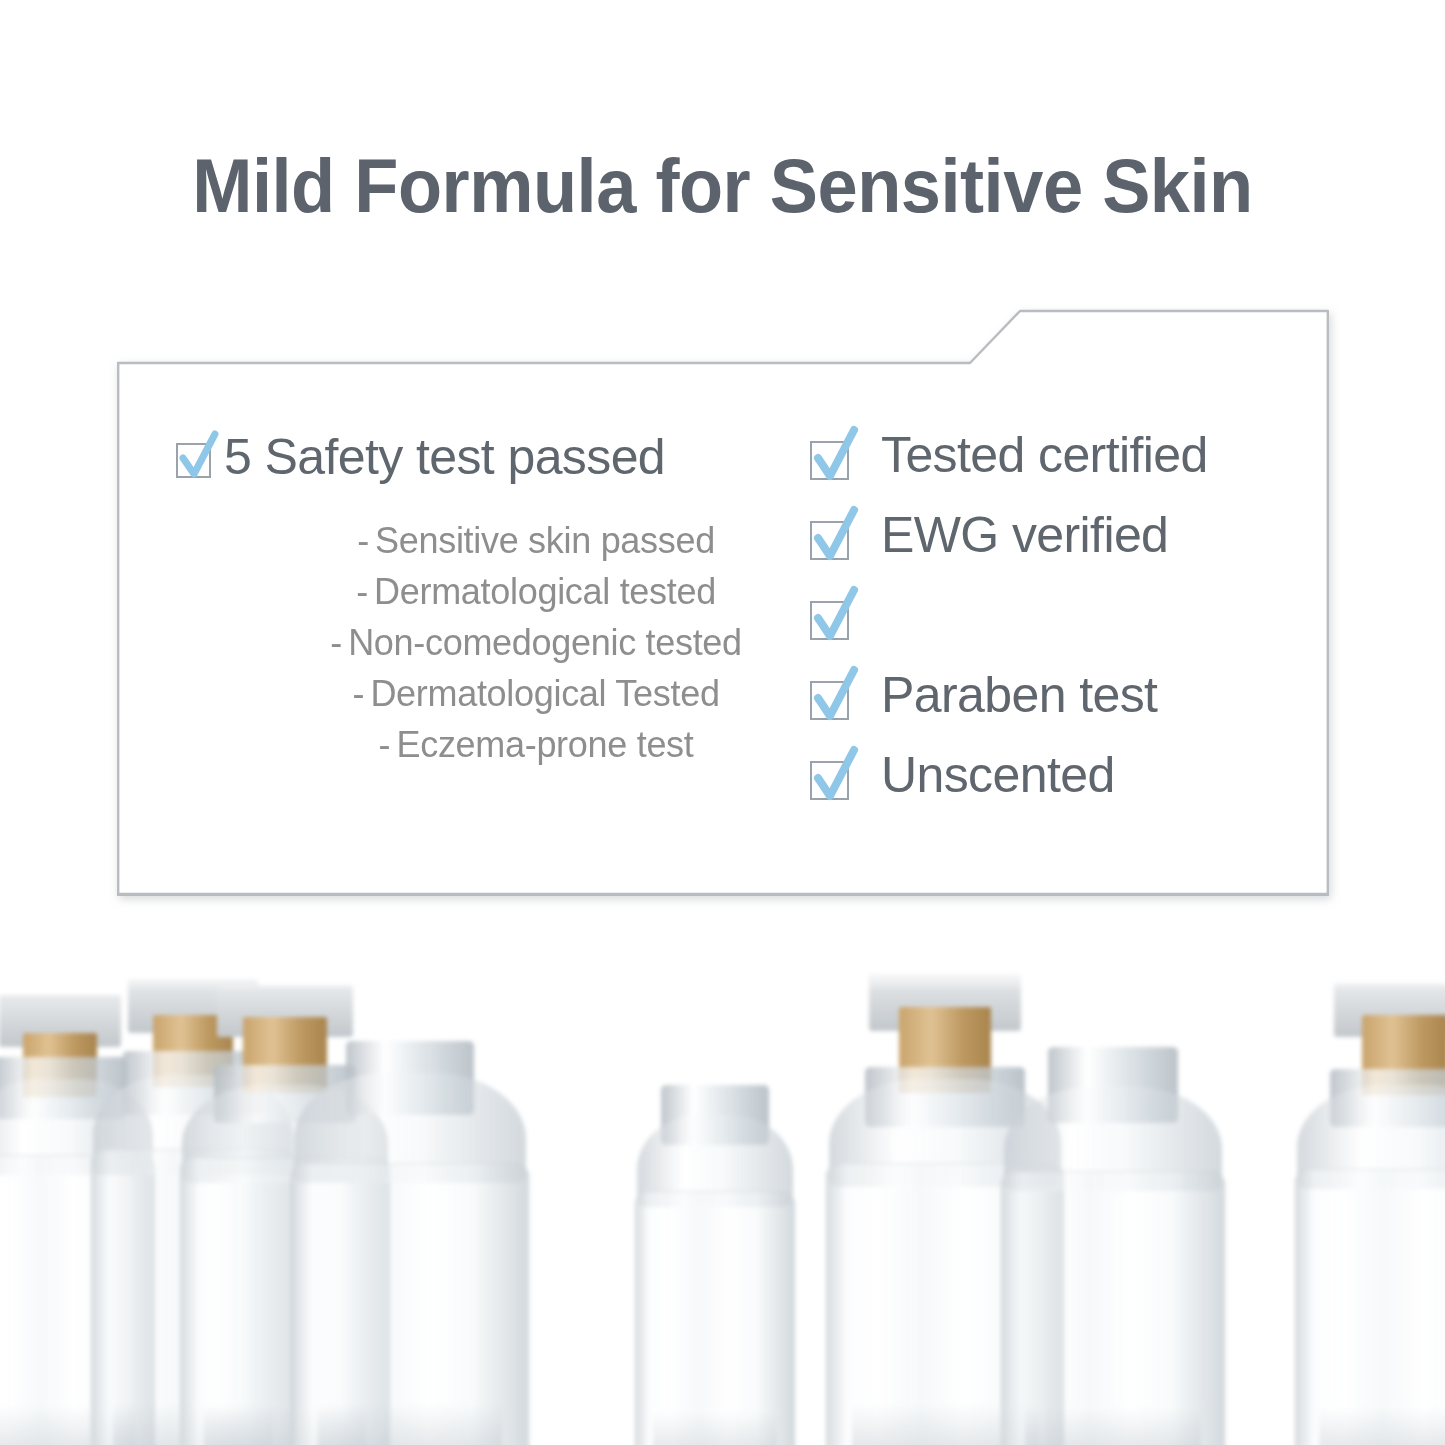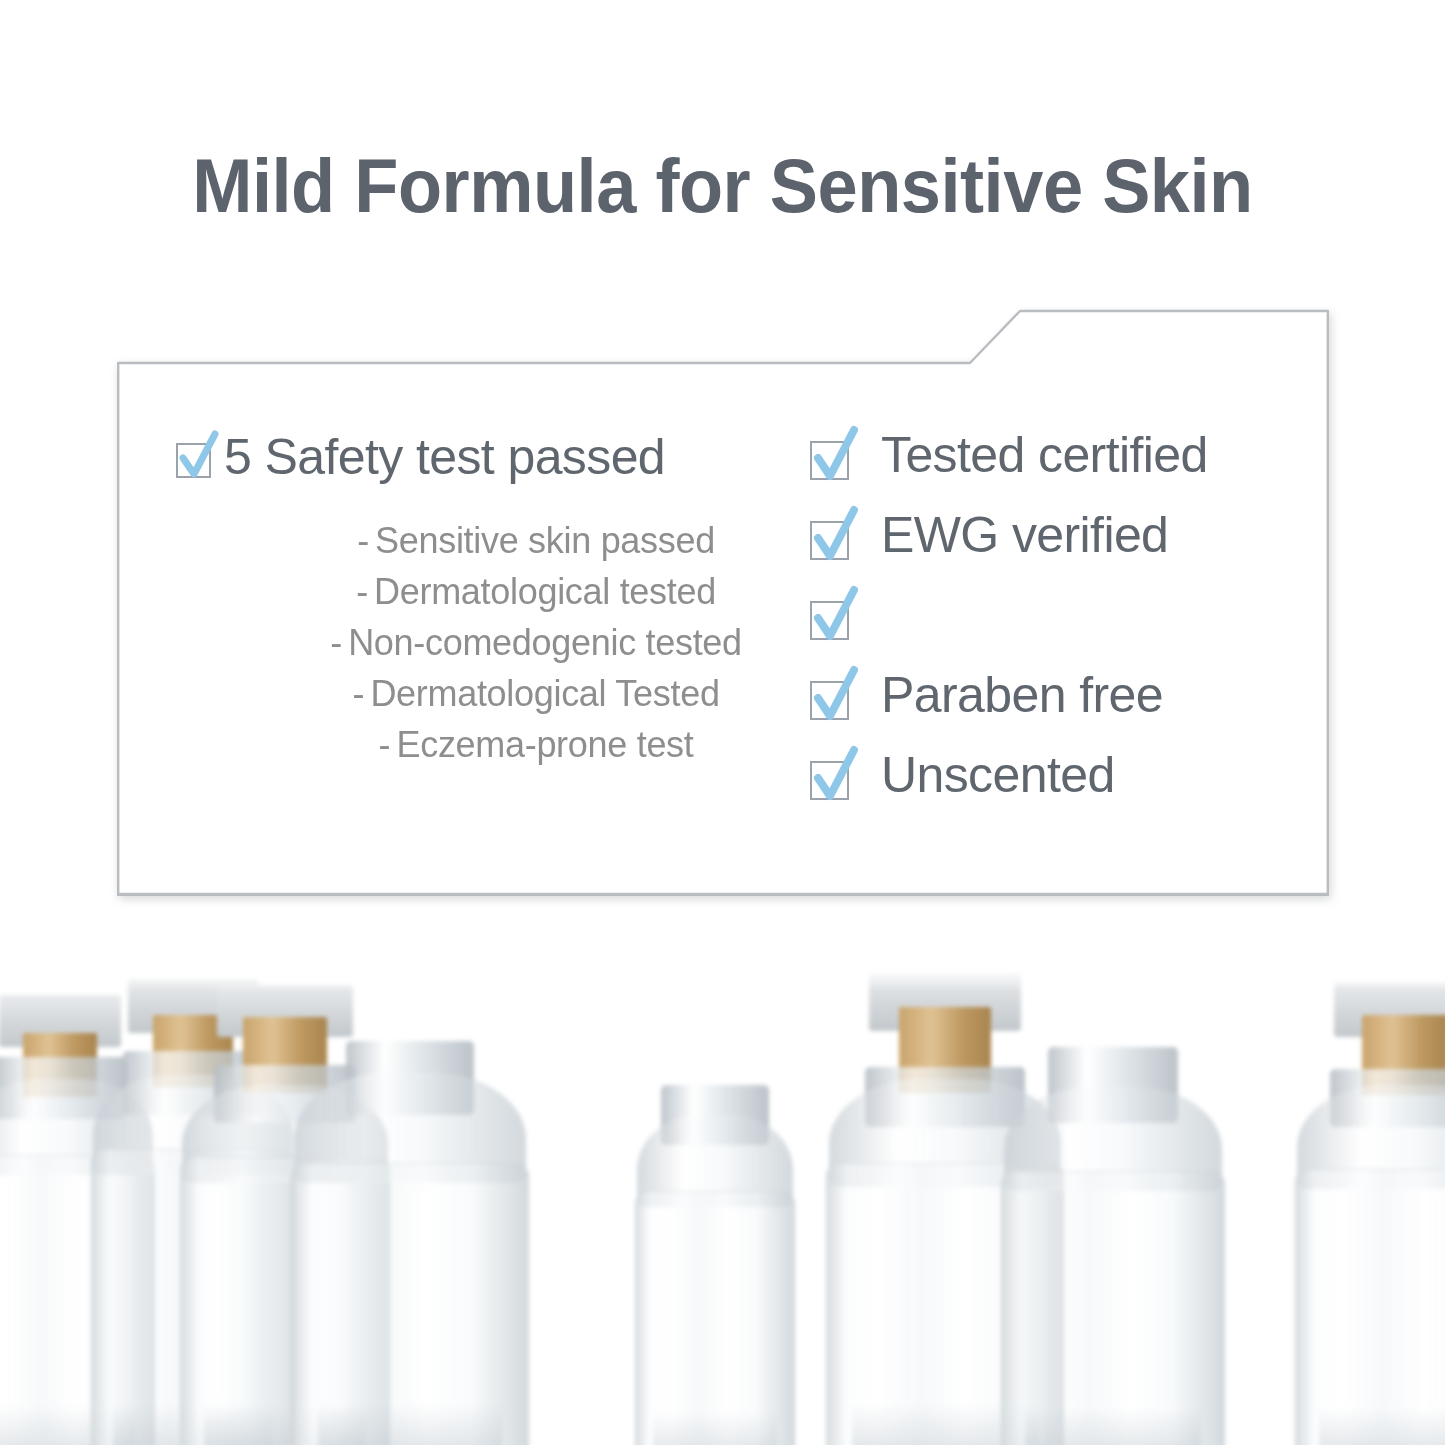--- a/index.html
+++ b/index.html
@@ -304,21 +304,21 @@
         <rect x="2" y="16" width="37" height="37" fill="none" stroke="#9aa3ab" stroke-width="2"></rect>
         <path d="M 9 32 L 21 50 L 45 4" fill="none" stroke="#8ec7e8" stroke-width="8" stroke-linecap="round" stroke-linejoin="round"></path>
       </svg>
     </div>
 
     <div class="check-row">
       <svg class="cbox" width="50" height="56" viewBox="0 0 50 56">
         <rect x="2" y="16" width="37" height="37" fill="none" stroke="#9aa3ab" stroke-width="2"></rect>
         <path d="M 9 32 L 21 50 L 45 4" fill="none" stroke="#8ec7e8" stroke-width="8" stroke-linecap="round" stroke-linejoin="round"></path>
       </svg>
-      <div class="check-label">Paraben free</div>
+      <div class="check-label">Paraben test</div>
     </div>
 
     <div class="check-row">
       <svg class="cbox" width="50" height="56" viewBox="0 0 50 56">
         <rect x="2" y="16" width="37" height="37" fill="none" stroke="#9aa3ab" stroke-width="2"></rect>
         <path d="M 9 32 L 21 50 L 45 4" fill="none" stroke="#8ec7e8" stroke-width="8" stroke-linecap="round" stroke-linejoin="round"></path>
       </svg>
       <div class="check-label">Unscented</div>
     </div>
 

